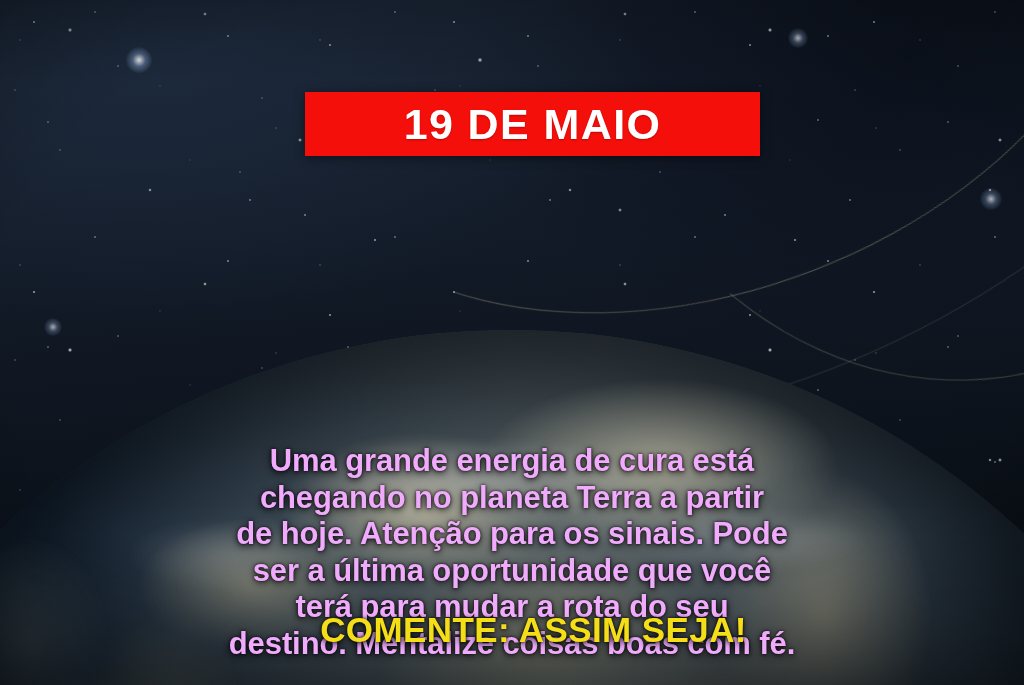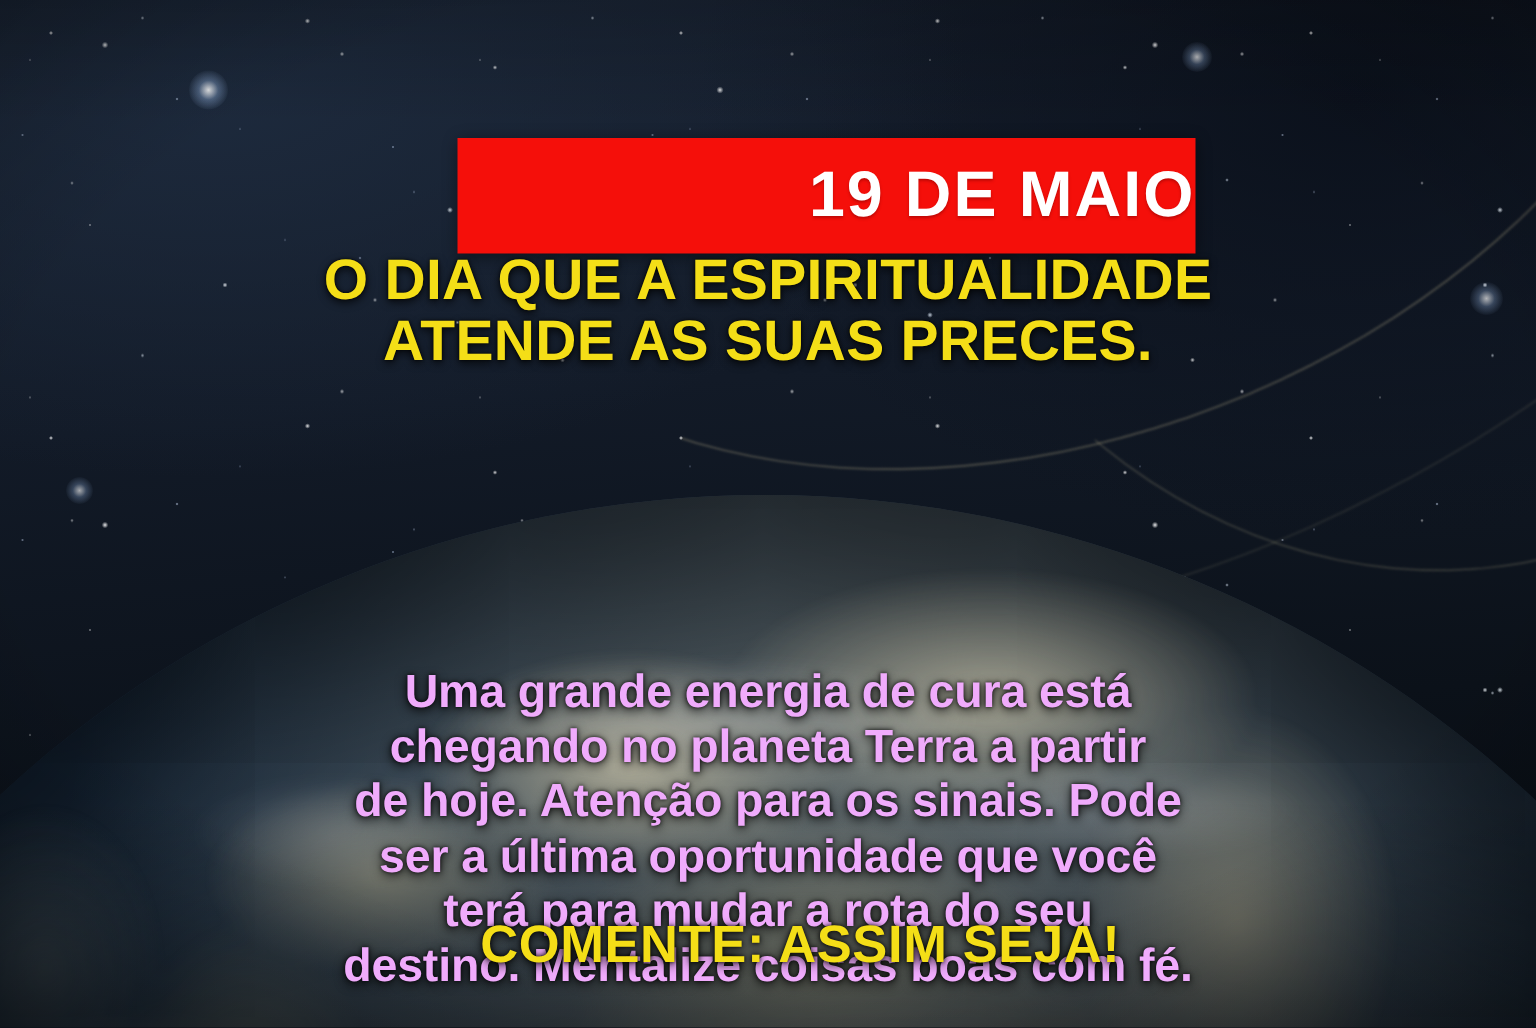--- a/index.html
+++ b/index.html
@@ -225,27 +225,26 @@
     position: absolute;
     inset: 0;
     z-index: 5;
   }
 
   .date-banner {
     position: absolute;
     left: 305px;
     top: 92px;
     width: 455px;
-    height: 77px;
+    height: 64px;
     background: #f50f0a;
     display: flex;
     align-items: center;
-    justify-content: flex-end;
+    justify-content: center;
     box-shadow: 0 2px 10px rgba(0,0,0,.45);
-    padding-left: 37px;
   }
   .date-banner span {
     color: #ffffff;
     font-size: 43px;
     font-weight: bold;
     letter-spacing: 1.4px;
     line-height: 1;
     white-space: nowrap;
     text-shadow: 0 1px 2px rgba(120,0,0,.45);
   }
@@ -327,22 +326,20 @@
   </div>
 
   <div class="vignette"></div>
 
   <div class="content">
 
     <div class="date-banner">
       <span>19 DE MAIO</span>
     </div>
 
-    <div class="headline">O DIA QUE A ESPIRITUALIDADE
-ATENDE AS SUAS PRECES.</div>
 
     <div class="body-copy">Uma grande energia de cura está
 chegando no planeta Terra a partir
 de hoje. Atenção para os sinais. Pode
 ser a última oportunidade que você
 terá para mudar a rota do seu
 destino. Mentalize coisas boas com fé.</div>
 
     <div class="cta">COMENTE: ASSIM SEJA!</div>
 

